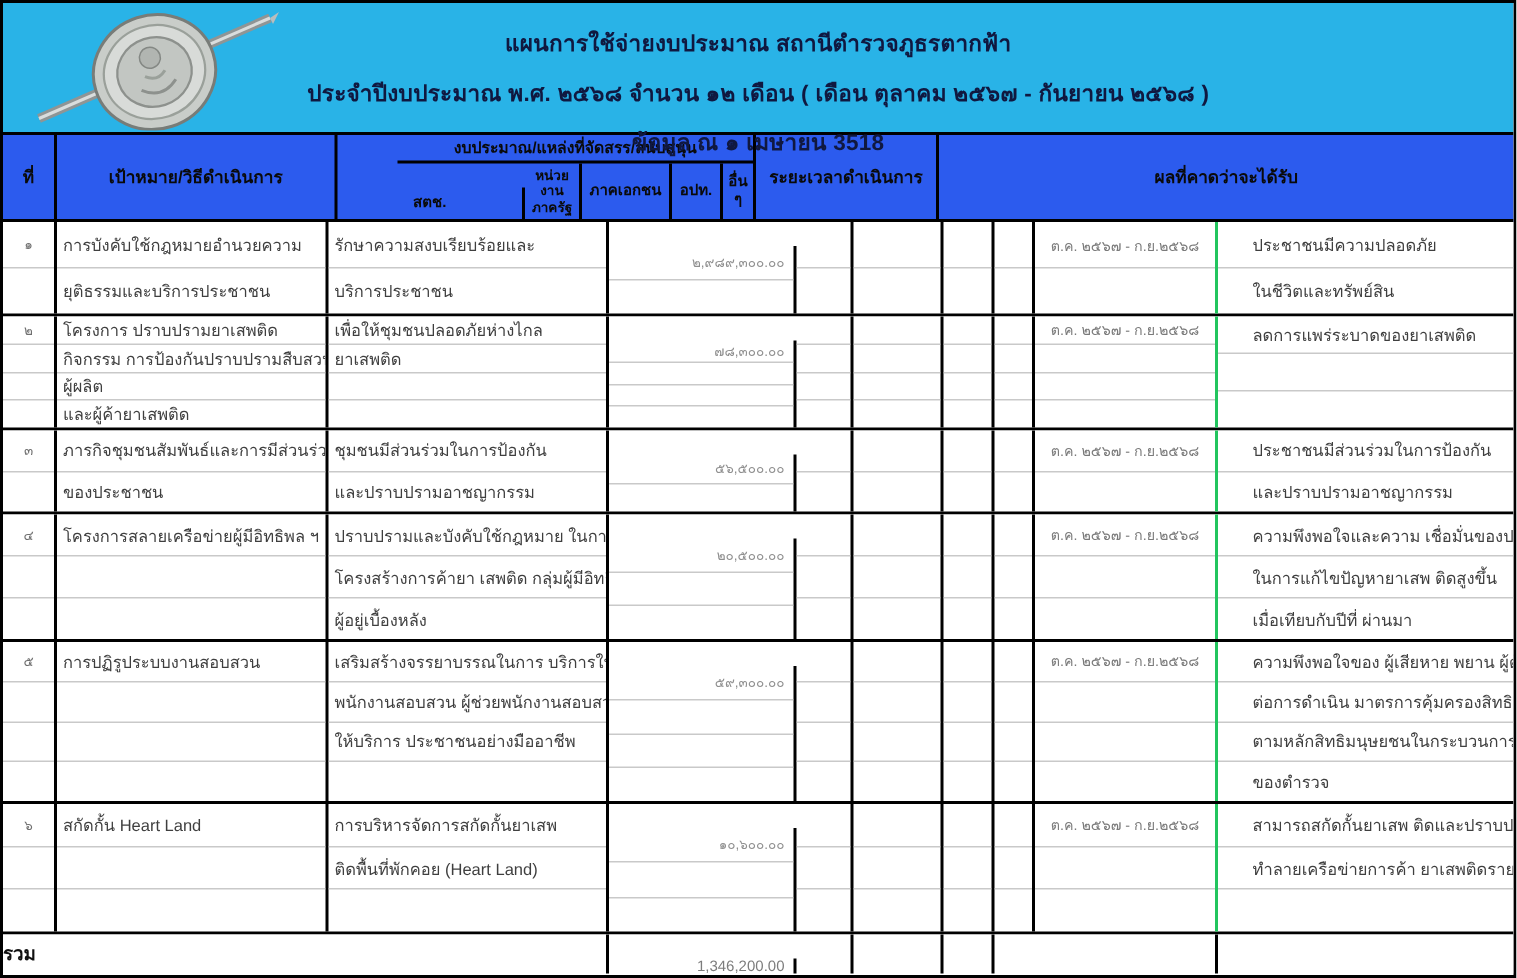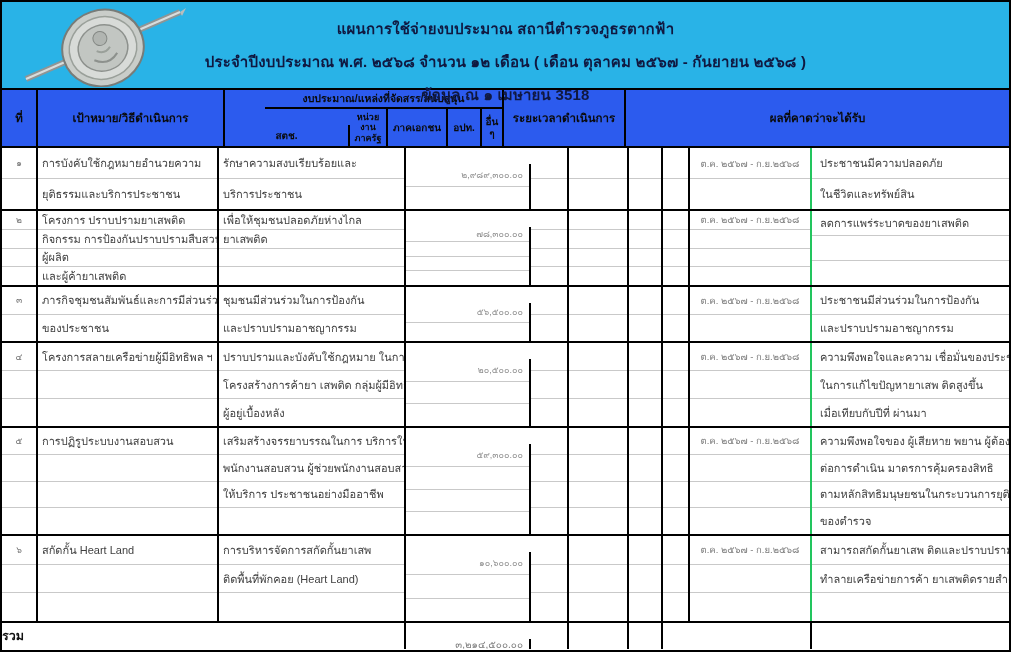--- a/index.html
+++ b/index.html
@@ -36,21 +36,21 @@
   
   .trow { display:flex; border-bottom:2px solid #000; background:#fff; }
   .cell { border-right:2px solid #000; display:flex; flex-direction:column; overflow:hidden; }
   .trow .c-b5 { border-right:2px solid #000 !important; width:27px; flex:none; }
   .trow .c-dur { border-right:2px solid #22c55e; }
   .ln { flex:1; border-bottom:1px solid #c9c9c9; display:flex; align-items:center; padding:0 4px; overflow:hidden; white-space:nowrap; font-size:11px; color:#3f3f3f; min-height:0; }
   .ln:last-child { border-bottom:none; }
   .c-no .ln { justify-content:center; color:#6f6f6f; font-size:9px; }
   .c-b1 .ln { justify-content:flex-end; padding-right:6px; color:#8f8f8f; font-size:9px; }
   .c-dur .ln { justify-content:center; color:#7a7a7a; font-size:9.5px; }
-  .c-res .ln { padding-left:8px; }
+  .c-res .ln { padding-left:23px; }
 
   
   .total-row { display:flex; height:26px; background:#fff; }
   .total-row .cell { flex-direction:row; align-items:center; }
   .c-merged { width:404px; justify-content:flex-start; display:flex; border-right:2px solid #000; }
   .total-label { font-weight:bold; font-size:12.5px; color:#111; }
   .total-num { justify-content:flex-end; padding-right:6px; color:#7c7c7c; font-size:10px; }
 </style>
 </head>
 <body>
@@ -423,21 +423,21 @@
           <div class="ln"></div>
         </div>
       </div>
     </div>
 
   <div class="total-row">
     <div class="cell c-merged">
         <span class="total-label">รวม</span>
       </div>
     <div class="cell c-b1 total-num">
-        <span>๓,๒๑๔,๕๐๐.๐๐</span>
+        <span>1,346,200.00</span>
       </div>
     <div class="cell c-b2"></div>
     <div class="cell c-b3"></div>
     <div class="cell c-b4"></div>
     <div class="cell c-b5" style="width:27px;flex:none;border-right:2px solid #000;"></div>
     <div class="cell c-dur" style="border-right:2px solid #000;"></div>
     <div class="cell c-res"></div>
   </div>
 
 </div>

